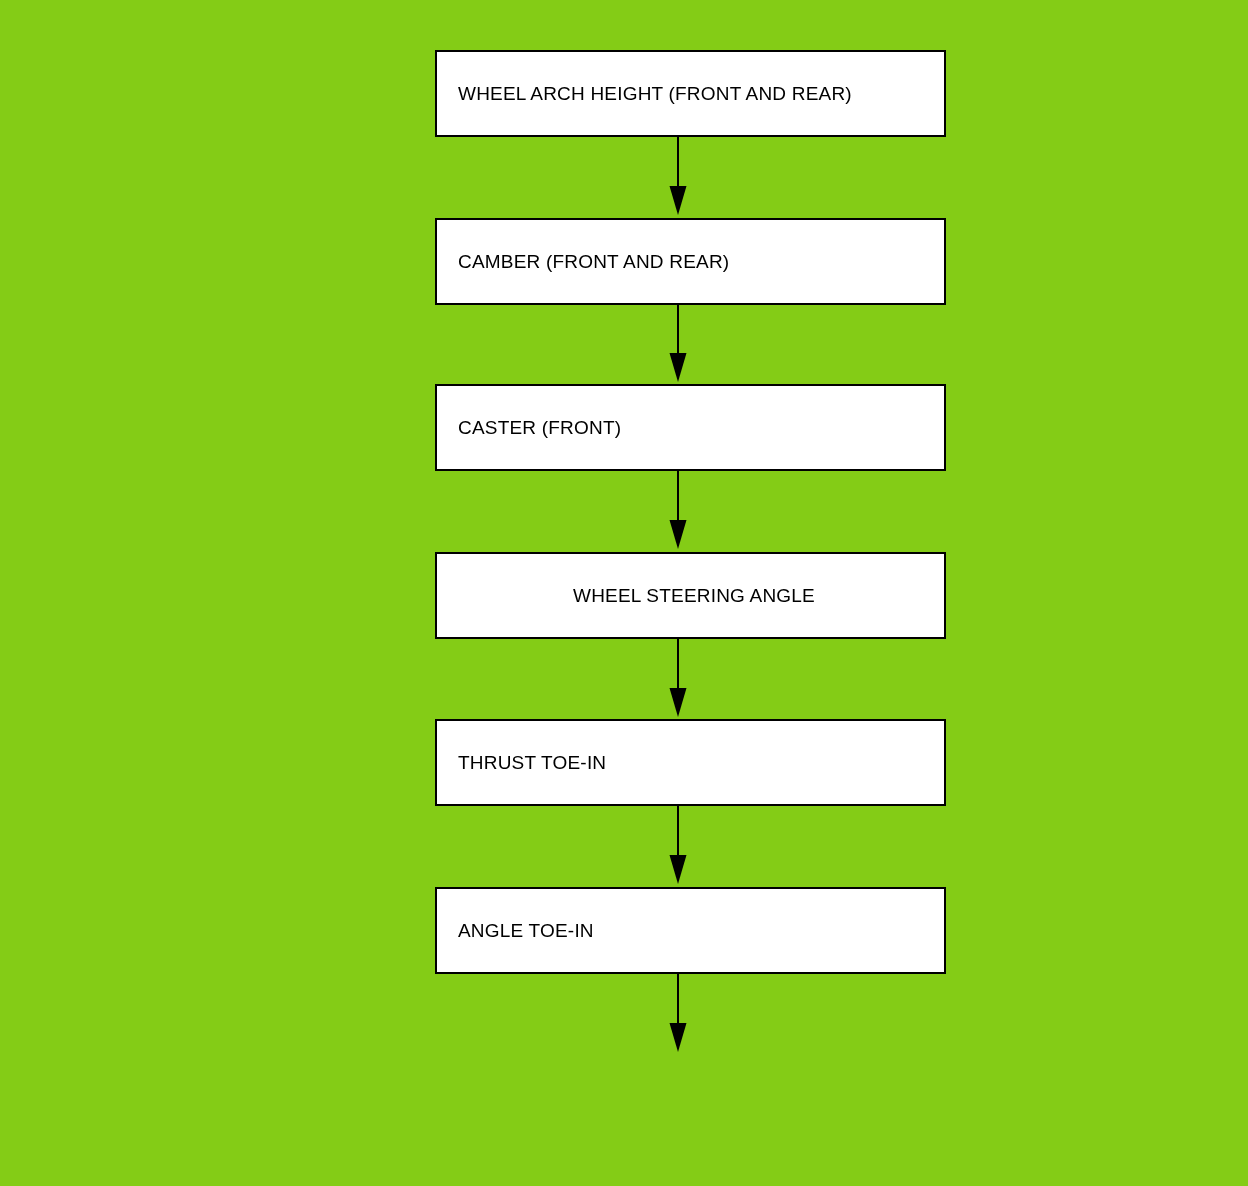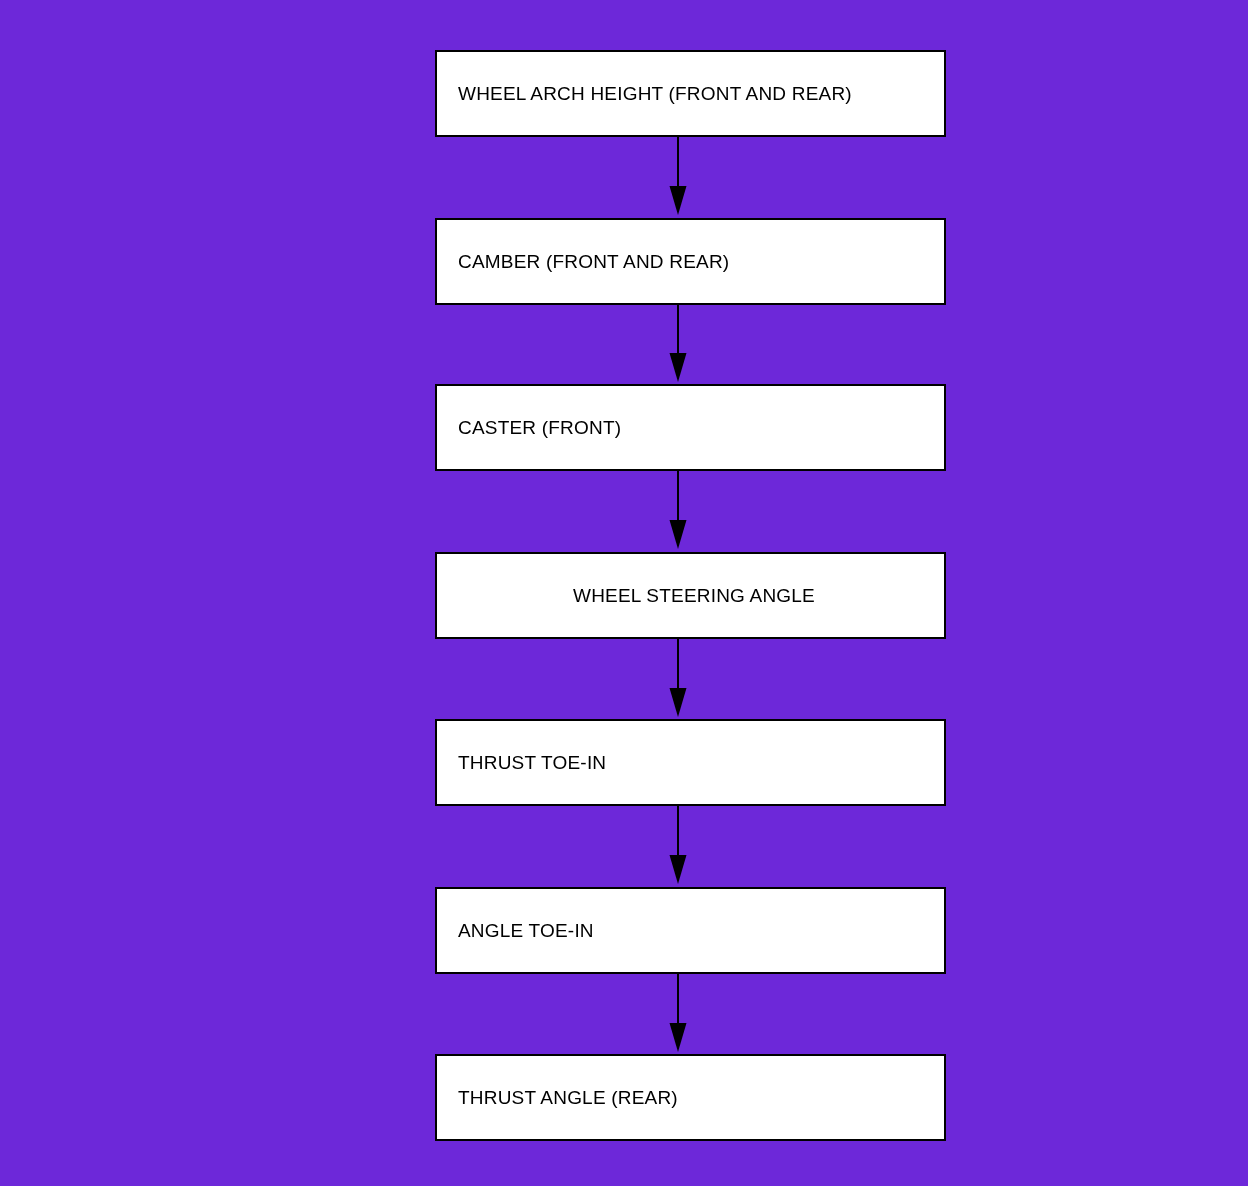--- a/index.html
+++ b/index.html
@@ -11,21 +11,21 @@
   body {
     width: 1248px;
     height: 1186px;
     font-family: "Liberation Sans", sans-serif;
     overflow: hidden;
   }
   #flowchart-canvas {
     position: relative;
     width: 1248px;
     height: 1186px;
-    background: #6d28d9;
+    background: #84cc16;
   }
   .flow-node {
     position: absolute;
     left: 435px;
     width: 511px;
     height: 87px;
     box-sizing: border-box;
     border: 2px solid #000000;
     background: #ffffff;
     display: flex;
@@ -117,17 +117,14 @@
     <span class="flow-node-label">ANGLE TOE-IN</span>
   </div>
 
   <div class="flow-connector" style="top:974px;">
     <svg width="20" height="82" viewBox="0 0 20 82" xmlns="http://www.w3.org/2000/svg">
       <line x1="10" y1="0" x2="10" y2="52" stroke="#000000" stroke-width="2"></line>
       <polygon points="1.5,49 18.5,49 10,78" fill="#000000"></polygon>
     </svg>
   </div>
 
-  <div class="flow-node" style="top:1054px;">
-    <span class="flow-node-label">THRUST ANGLE (REAR)</span>
-  </div>
 
 </div>
 
 </body></html>

